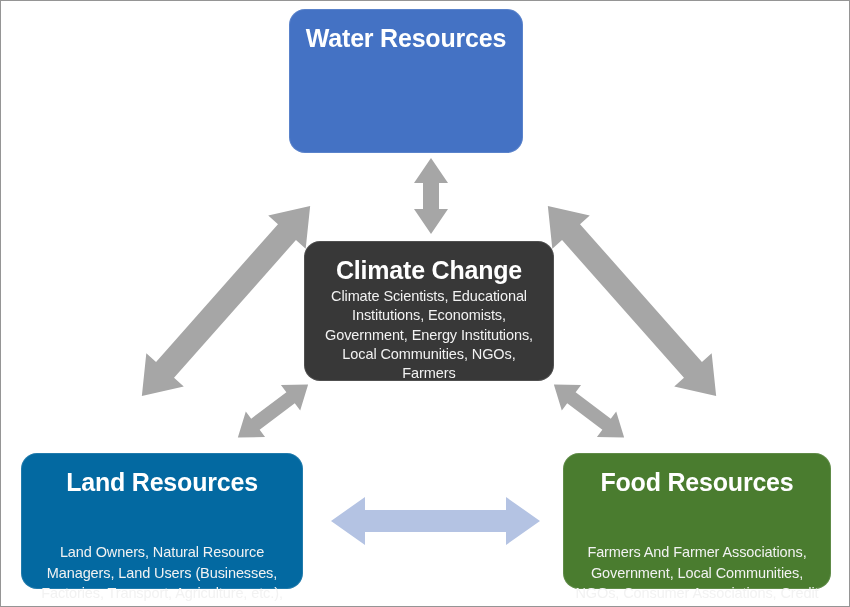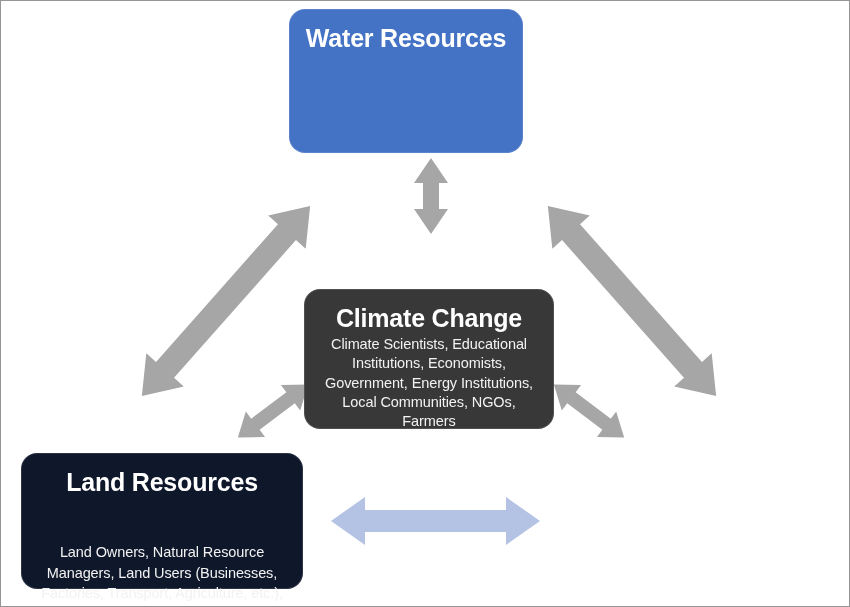--- a/index.html
+++ b/index.html
@@ -41,22 +41,22 @@
   .node-body {
     font-size: 14.5px;
     line-height: 1.38;
     letter-spacing: -0.1px;
     color: #f2f2f2;
     max-width: 100%;
   }
 
   
   #node-water   { left: 288px; top: 8px;   width: 234px; height: 144px; background: #4472C4; }
-  #node-climate { left: 303px; top: 240px; width: 250px; height: 140px; background: #383838; margin-top: 48px; }
-  #node-land    { left: 20px;  top: 452px; width: 282px; height: 136px; background: #0f172a; }
+  #node-climate { left: 303px; top: 240px; width: 250px; height: 140px; background: #383838; }
+  #node-land    { left: 20px;  top: 452px; width: 282px; height: 136px; background: #0369a1; }
   #node-food    { left: 562px; top: 452px; width: 268px; height: 136px; background: #4A7C2F; }
 
   #node-water .node-title   { font-size: 25px; }
   #node-climate .node-title { font-size: 25px; margin-bottom: 2px; }
   #node-land .node-title    { font-size: 25px; }
   #node-food .node-title    { font-size: 25px; }
 
   #node-climate .node-body { font-size: 14.5px; line-height: 1.33; }
   #node-land .node-body,
   #node-food .node-body    { font-size: 14.5px; line-height: 1.42; margin-top: 39px; }
@@ -106,14 +106,18 @@
   <div class="node" id="node-climate">
     <div class="node-title">Climate Change</div>
     <div class="node-body">Climate Scientists, Educational Institutions, Economists, Government, Energy Institutions, Local Communities, NGOs, Farmers</div>
   </div>
 
   <div class="node" id="node-land">
     <div class="node-title">Land Resources</div>
     <div class="node-body">Land Owners, Natural Resource Managers, Land Users (Businesses, Factories, Transport, Agriculture, etc.), local communities, NGOs</div>
   </div>
 
+  <div class="node" id="node-food">
+    <div class="node-title">Food Resources</div>
+    <div class="node-body">Farmers And Farmer Associations, Government, Local Communities, NGOs, Consumer Associations, Credit Facilities, Food Manufacturers</div>
+  </div>
 
 </div>
 
 </body></html>

